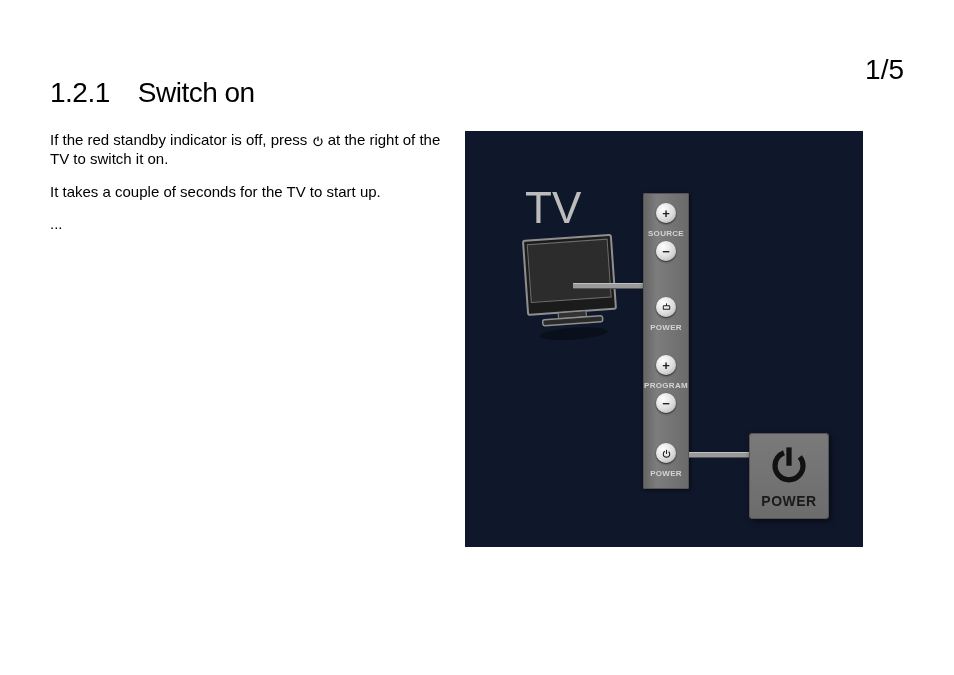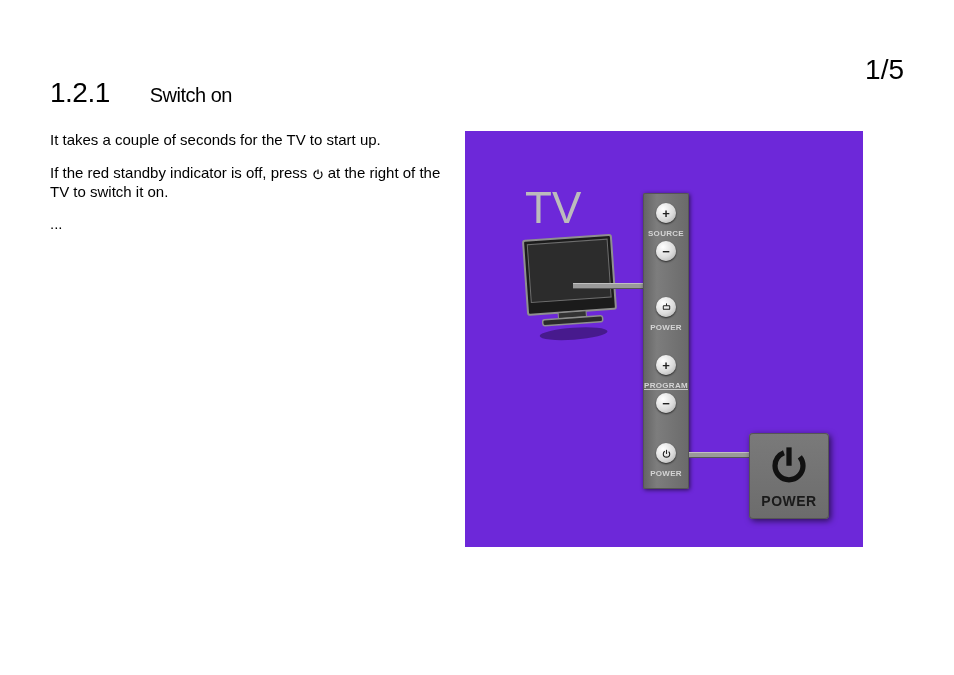--- a/index.html
+++ b/index.html
@@ -1,29 +1,29 @@
 <!DOCTYPE html>
 <html><head>
 <meta charset="utf-8">
 <style>
   * { box-sizing: border-box; margin: 0; padding: 0; }
   html, body { width: 954px; height: 675px; background: #fff; font-family: Arial, Helvetica, sans-serif; color: #000; }
   .page { position: relative; width: 954px; height: 675px; padding: 54px 50px 0 50px; }
   .header { display: flex; align-items: baseline; }
   .sec-num { font-size: 28px; font-weight: 400; letter-spacing: -0.5px; margin-top: 23px; }
-  .sec-title { font-size: 20px; font-weight: 400; margin-left: 40px; letter-spacing: -0.5px; }
+  .sec-title { font-size: 28px; font-weight: 400; margin-left: 28px; letter-spacing: -0.5px; }
   .page-num { position: absolute; right: 50px; top: 54px; font-size: 28px; font-weight: 400; }
   .body { display: flex; margin-top: 22px; }
   .left-col { width: 400px; font-size: 15px; line-height: 1.25; font-stretch: condensed; }
   .left-col p { margin-bottom: 14px; }
   .inline-power { display: inline-block; vertical-align: -2px; }
   .figure {
     margin-left: 15px;
     width: 398px; height: 416px;
-    background: #6d28d9;
+    background: #0f172a;
     position: relative;
     color: #c8c8c8;
     font-family: Arial, sans-serif;
   }
   .tv-label { position: absolute; left: 60px; top: 52px; font-size: 44px; font-weight: 400; color: #bcbcbc; }
   .tv-illus { position: absolute; left: 48px; top: 102px; }
   .panel {
     position: absolute; left: 178px; top: 62px;
     width: 46px; height: 296px;
     background: linear-gradient(to right, #636363, #7d7d7d 30%, #6a6a6a);
@@ -63,27 +63,27 @@
 
 <div class="page">
   <div class="header">
     <span class="sec-num">1.2.1</span>
     <span class="sec-title">Switch on</span>
   </div>
   <div class="page-num">1/5</div>
 
   <div class="body">
     <div class="left-col">
-      <p>It takes a couple of seconds for the TV to start up.</p>
       <p>
         <span>If the red standby indicator is off, press </span><svg class="inline-power" width="12" height="12" viewBox="0 0 24 24">
             <circle cx="12" cy="13" r="8" fill="none" stroke="#000" stroke-width="2.5" stroke-dasharray="40 10" stroke-dashoffset="-6" transform="rotate(-90 12 13)"></circle>
             <line x1="12" y1="3" x2="12" y2="12" stroke="#000" stroke-width="2.5"></line>
           </svg><span> at the right of the TV to switch it on.</span>
       </p>
+      <p>It takes a couple of seconds for the TV to start up.</p>
       <p>...</p>
     </div>
 
     <div class="figure">
       <div class="tv-label">TV</div>
 
       <svg class="tv-illus" width="110" height="120" viewBox="0 0 110 120">
         <g transform="translate(10,8) rotate(-4)">
           <rect x="0" y="0" width="88" height="74" rx="2" fill="#1b1b1b" stroke="#8f8f8f" stroke-width="2"></rect>
           <rect x="4" y="4" width="80" height="58" fill="#2c2c2c" stroke="#6e6e6e" stroke-width="1"></rect>
@@ -120,21 +120,21 @@
         </div>
         <div class="panel-slot" style="top:130px;">
           <div class="panel-label">POWER</div>
         </div>
 
         <div class="panel-slot" style="top:162px;">
           <div class="round-btn">
               <span>+</span>
             </div>
         </div>
-        <div class="panel-slot" style="top:188px;text-decoration:underline;">
+        <div class="panel-slot" style="top:188px;">
           <div class="panel-label">PROGRAM</div>
         </div>
         <div class="panel-slot" style="top:200px;">
           <div class="round-btn">
               <span>−</span>
             </div>
         </div>
 
         <div class="panel-slot" style="top:250px;">
           <div class="round-btn small-icon">

